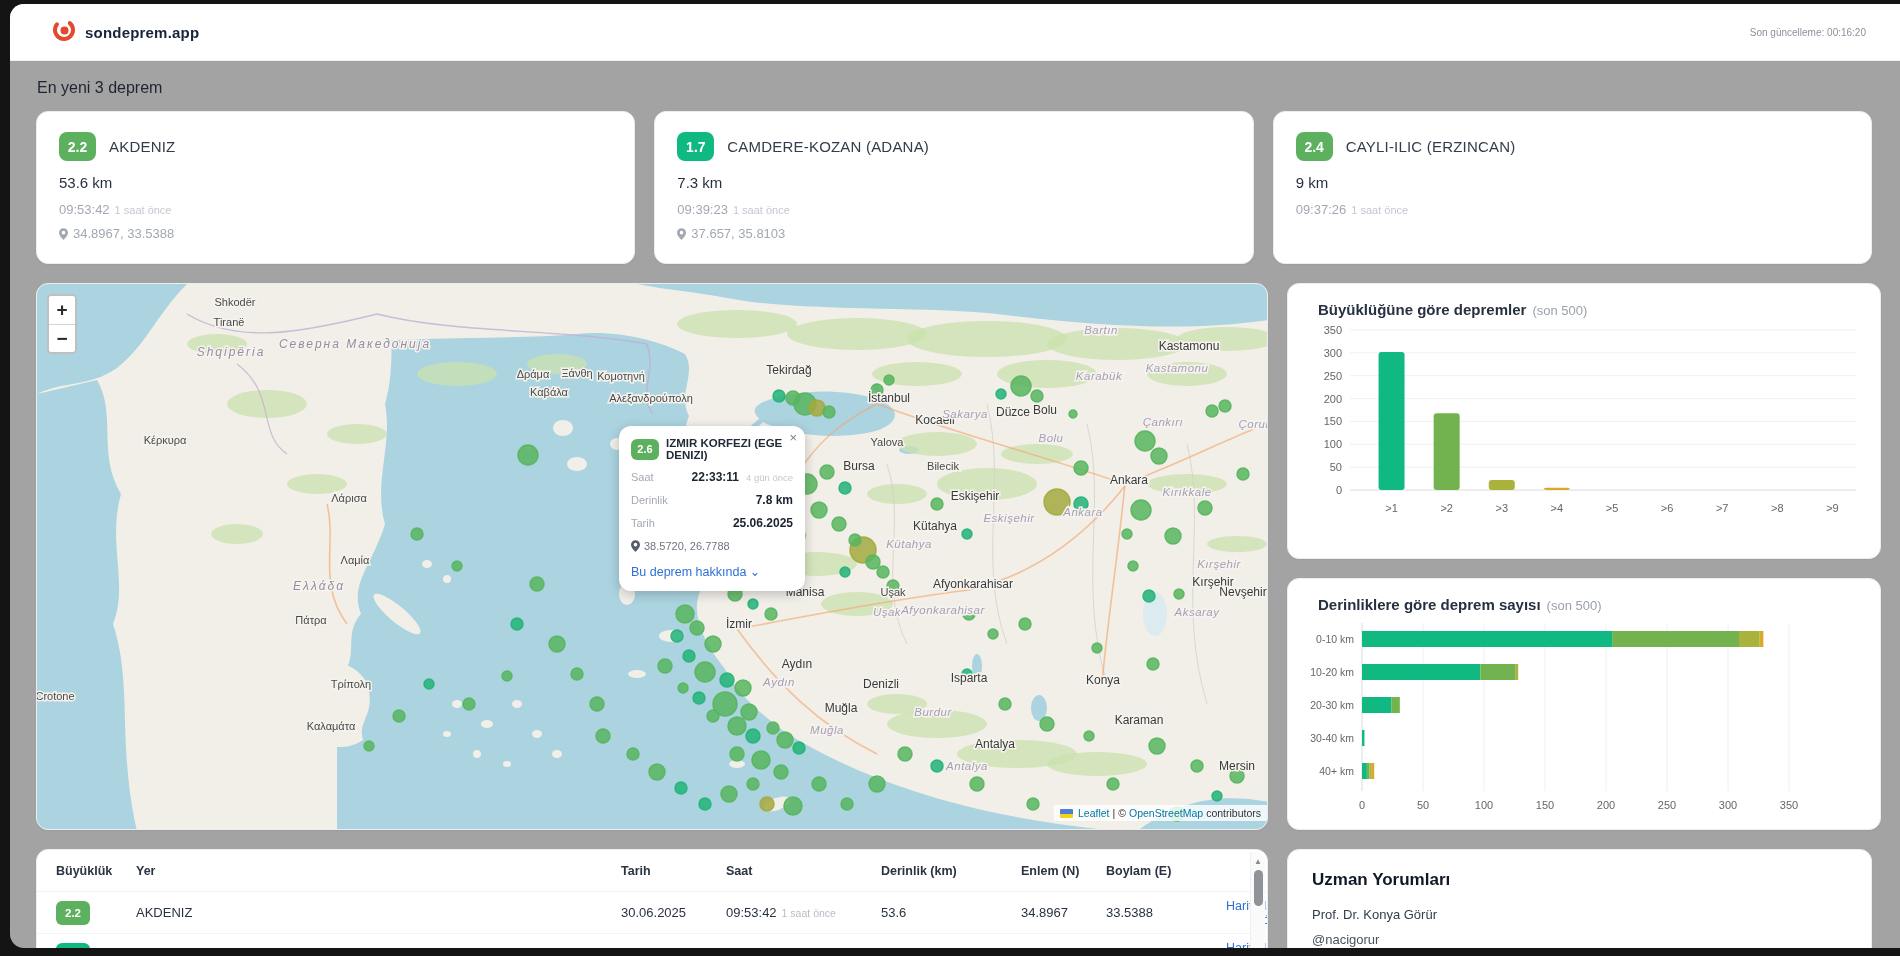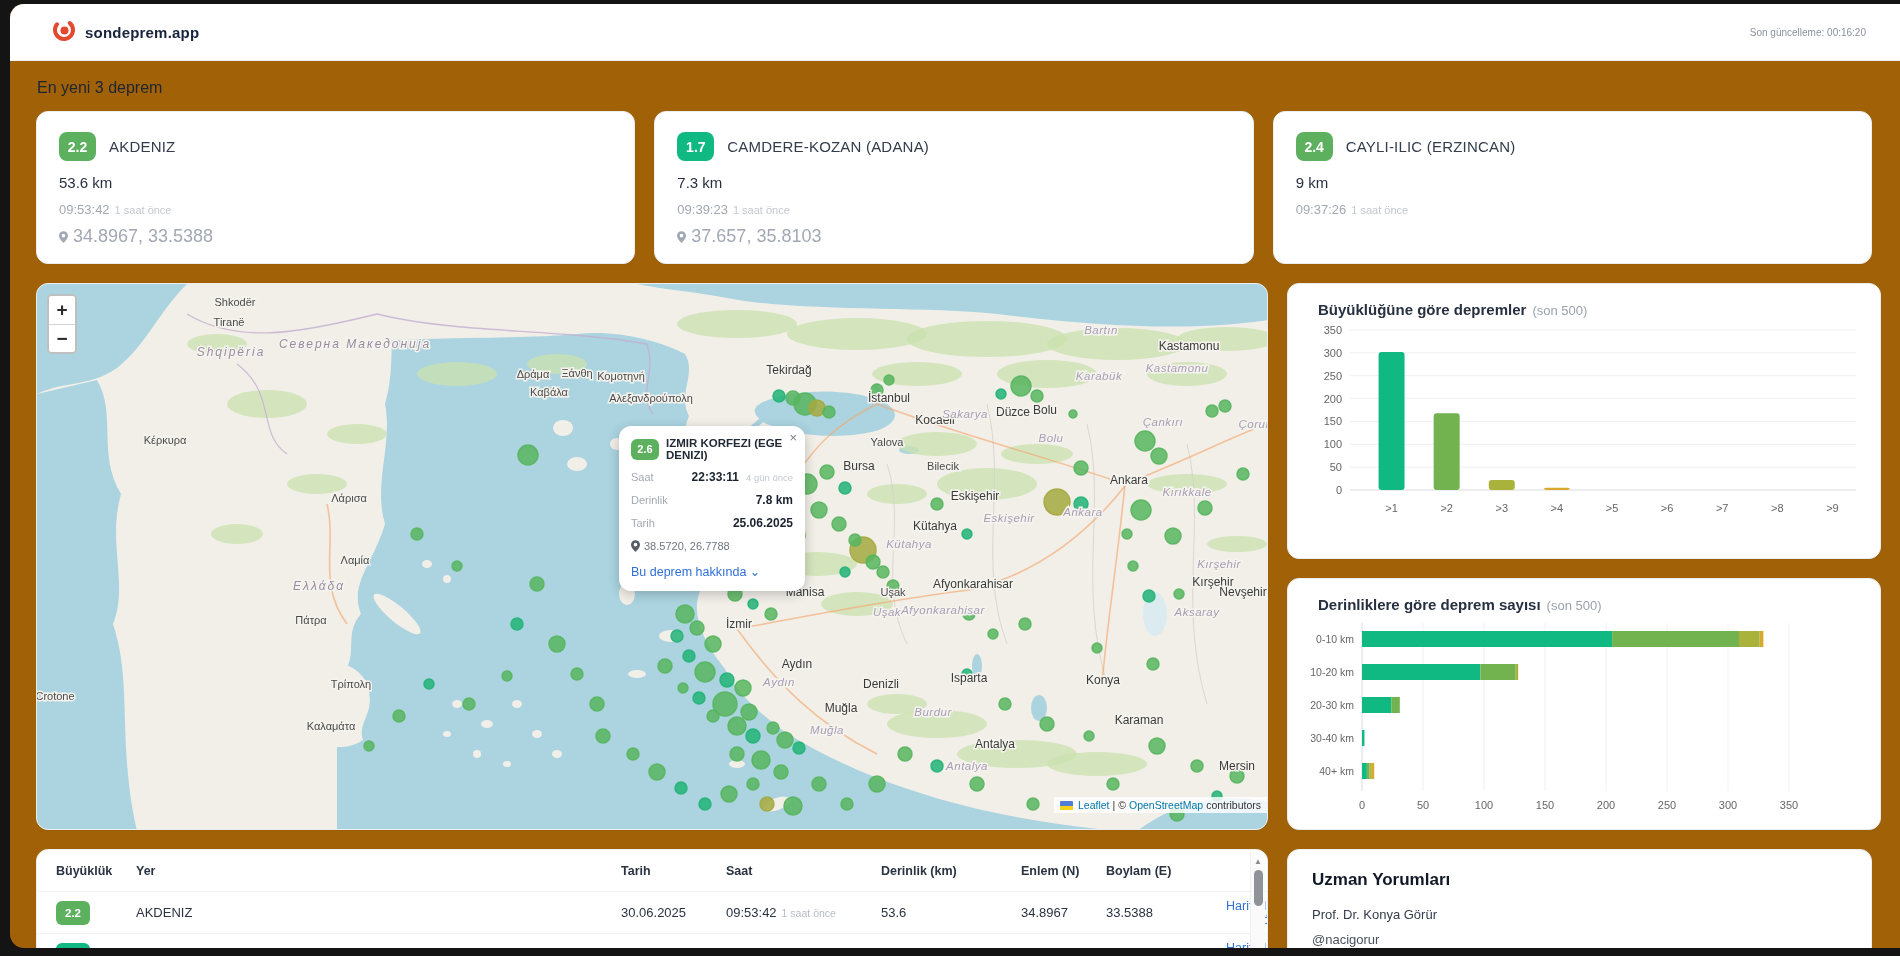--- a/index.html
+++ b/index.html
@@ -1,48 +1,48 @@
 <!DOCTYPE html>
 <html><head>
 <meta charset="utf-8">
 <style>
   * { margin:0; padding:0; box-sizing:border-box; }
   html,body { width:1900px; height:956px; background:#141414; font-family:"Liberation Sans","DejaVu Sans",sans-serif; overflow:hidden; }
-  .page { position:absolute; left:10px; top:4px; right:0; bottom:8px; background:#a16207; border-radius:14px 0 0 14px; overflow:hidden; }
+  .page { position:absolute; left:10px; top:4px; right:0; bottom:8px; background:#a3a3a3; border-radius:14px 0 0 14px; overflow:hidden; }
 
   
   .hdr { height:57px; background:#fff; border-bottom:1px solid #edeff2; display:flex; align-items:center; justify-content:space-between; padding:0 34px 0 42px; }
   .brand { display:flex; align-items:center; gap:9px; }
   .brand-name { font-size:15px; font-weight:700; color:#17243c; letter-spacing:.2px; }
   .last-upd { font-size:10px; color:#8a919e; }
 
   .content { padding:16px 28px 0 26px; }
   .sec-title { font-size:16px; color:#1d2433; font-weight:500; margin:2px 0 14px 1px; }
 
   
   .cards { display:grid; grid-template-columns:repeat(3,1fr); gap:19px; }
   .card { background:#fff; border:1px solid #ebedf1; border-radius:12px; box-shadow:0 1px 2px rgba(16,24,40,.04); }
   .eq-card { height:153px; padding:20px 22px; }
   .eq-top { display:flex; align-items:center; gap:13px; }
   .mag-badge { min-width:37px; height:29px; padding:0 7px; border-radius:8px; color:#fff; font-weight:700; font-size:14px; display:inline-flex; align-items:center; justify-content:center; }
   .eq-name { font-size:15px; color:#333c4b; font-weight:500; letter-spacing:.2px; }
   .eq-depth { font-size:15px; color:#273041; font-weight:500; margin-top:13px; }
   .eq-time { margin-top:11px; font-size:13px; color:#a2a8b3; }
   .eq-ago { font-size:11px; color:#c3c8d0; margin-left:5px; }
-  .eq-loc { margin-top:9px; font-size:18px; color:#a2a8b3; display:flex; align-items:center; gap:5px; }
+  .eq-loc { margin-top:9px; font-size:13px; color:#a2a8b3; display:flex; align-items:center; gap:5px; }
 
   
   .main { display:grid; grid-template-columns:1232px 1fr; gap:19px; margin-top:19px; }
   .map-card { height:547px; position:relative; overflow:hidden; padding:0; }
   .map-wrap { position:absolute; inset:0; }
   .map-wrap svg.basemap { position:absolute; inset:0; }
   .zoom-ctl { position:absolute; left:10px; top:10px; width:30px; border:2px solid rgba(0,0,0,.25); border-radius:5px; overflow:hidden; background:#fff; z-index:5; }
   .zoom-btn { width:100%; height:28px; display:flex; align-items:center; justify-content:center; font-size:19px; font-weight:700; color:#2b2b2b; background:#fff; cursor:pointer; }
   .zoom-btn + .zoom-btn { border-top:1px solid #d4d4d4; }
-  .attrib { position:absolute; right:0; bottom:16px; background:rgba(255,255,255,.82); font-size:10.5px; color:#333; padding:2px 6px; z-index:5; display:flex; align-items:center; gap:3px; }
+  .attrib { position:absolute; right:0; bottom:8px; background:rgba(255,255,255,.82); font-size:10.5px; color:#333; padding:2px 6px; z-index:5; display:flex; align-items:center; gap:3px; }
   .attrib a { color:#0078a8; text-decoration:none; }
   .ua-flag { display:inline-block; width:13px; height:9px; background:linear-gradient(#4e7fd4 50%,#f7d117 50%); border-radius:1px; margin-right:2px; }
 
   
   .popup { position:absolute; left:582px; top:142px; width:186px; background:#fff; border-radius:12px; box-shadow:0 3px 12px rgba(0,0,0,.22); padding:11px 12px 12px; z-index:6; }
   .popup-close { position:absolute; right:8px; top:5px; color:#757d88; font-size:13px; line-height:1; cursor:pointer; }
   .popup-head { display:flex; align-items:center; gap:7px; }
   .popup-badge { min-width:28px; height:21px; border-radius:6px; color:#fff; font-weight:700; font-size:11px; display:inline-flex; align-items:center; justify-content:center; }
   .popup-title { font-size:11.5px; font-weight:700; color:#222a38; }
   .popup-row { display:flex; justify-content:space-between; align-items:baseline; margin-top:9px; }

